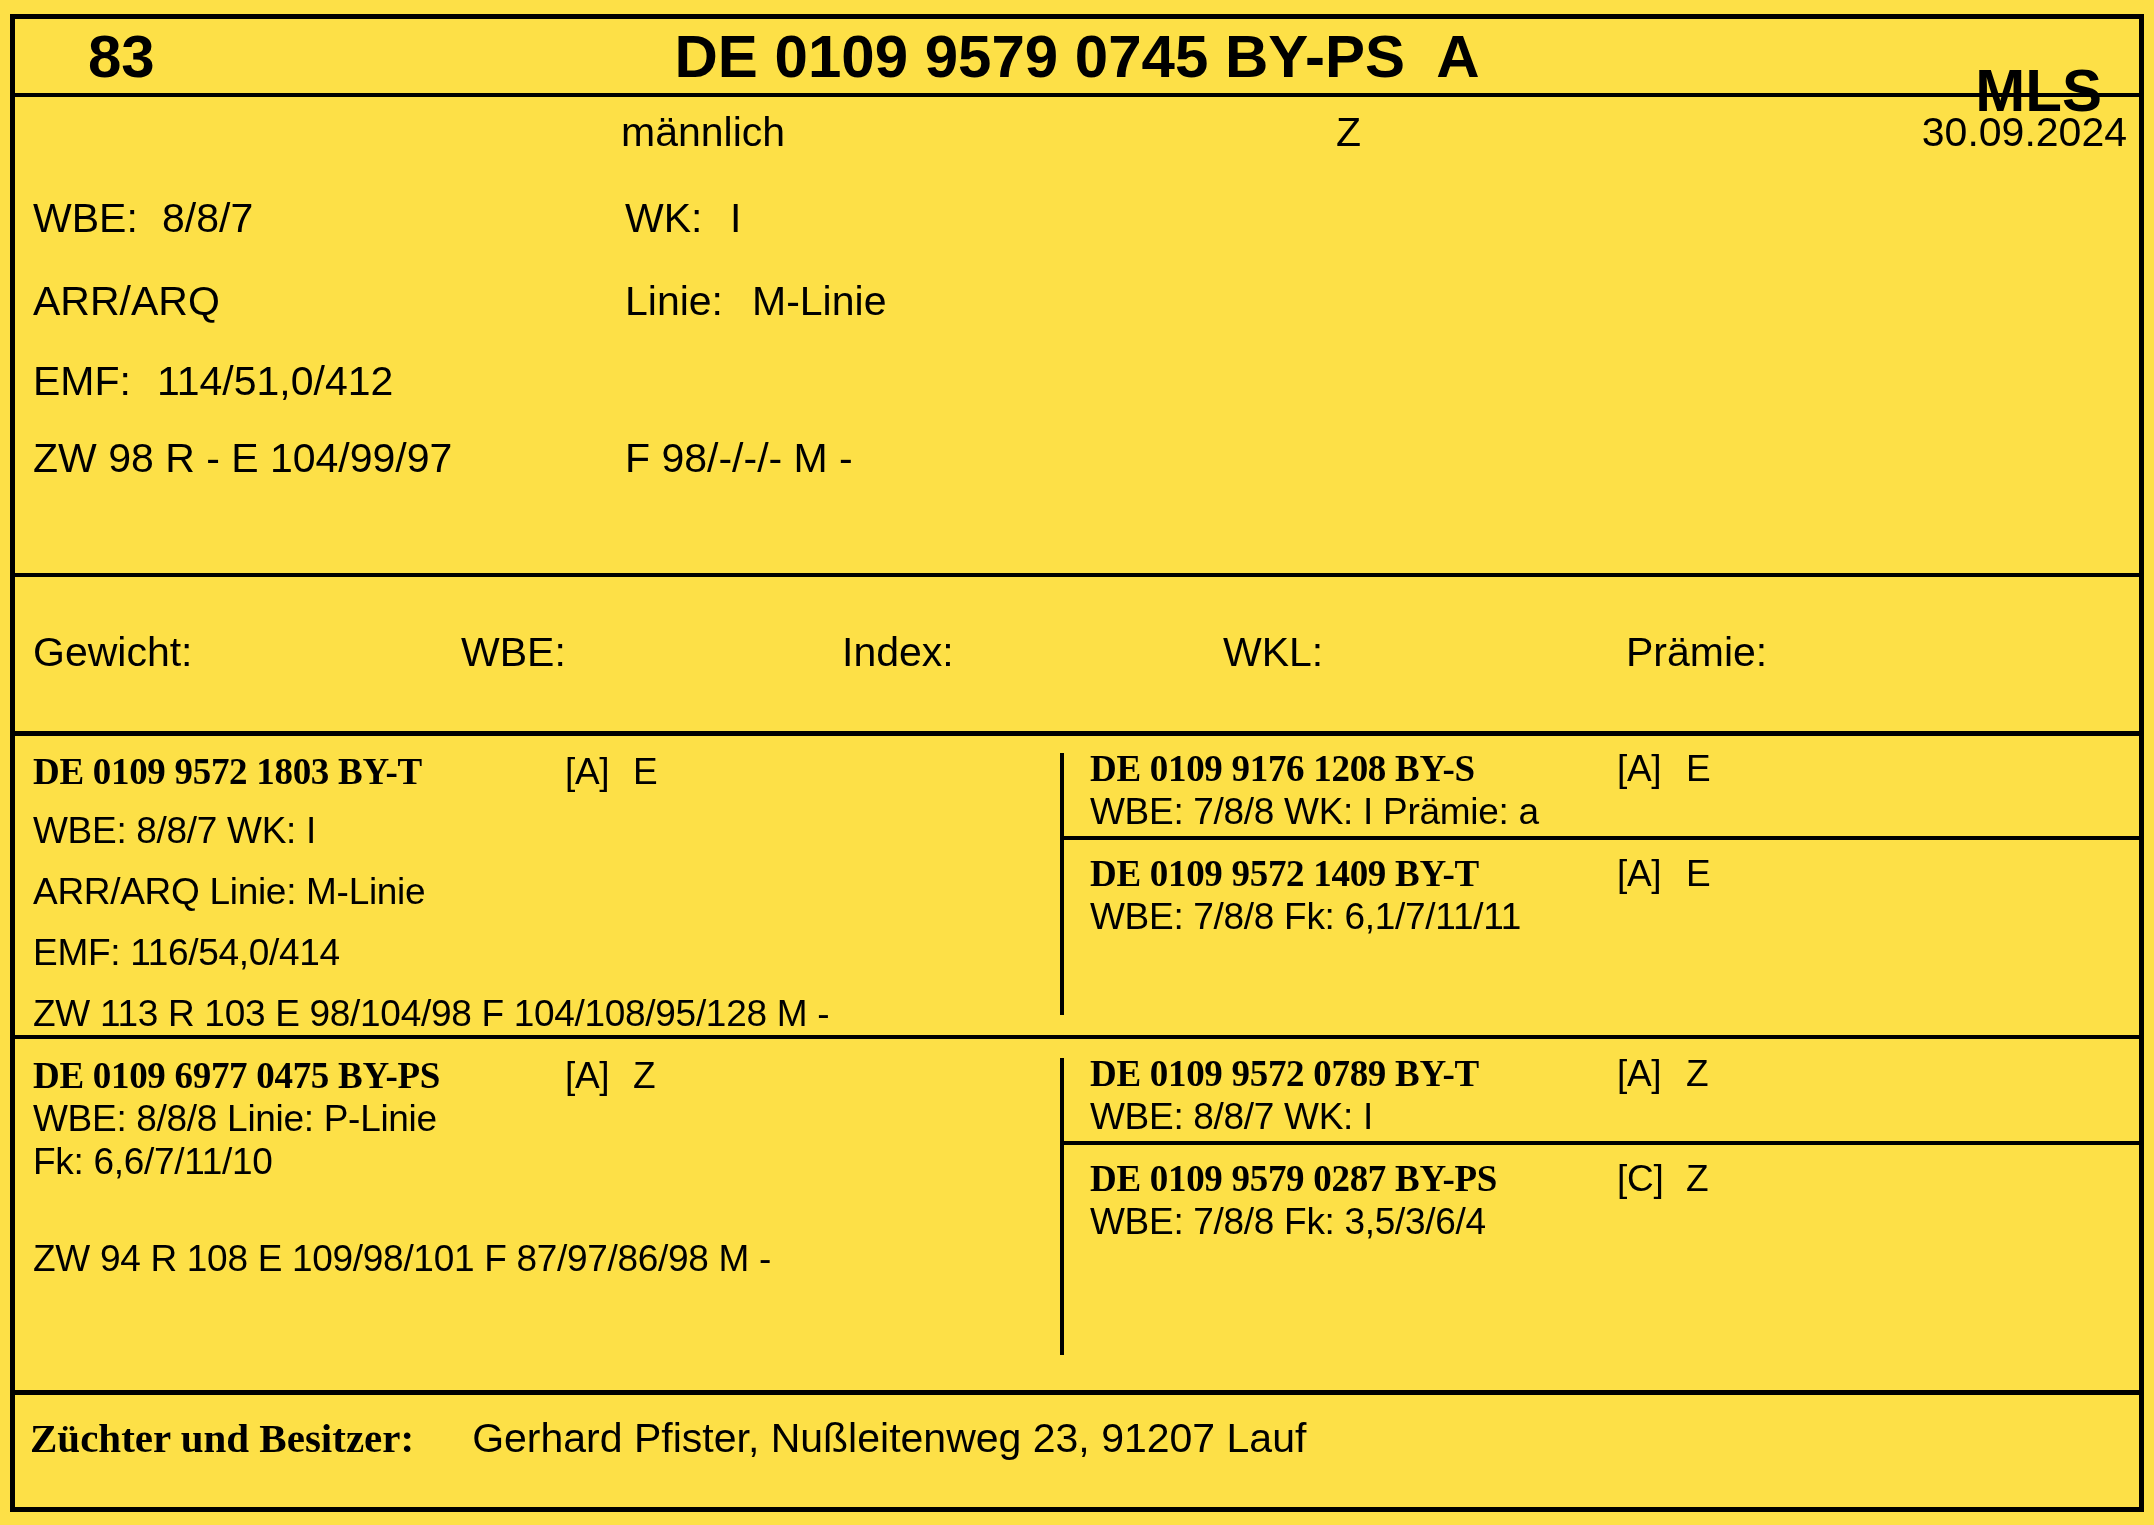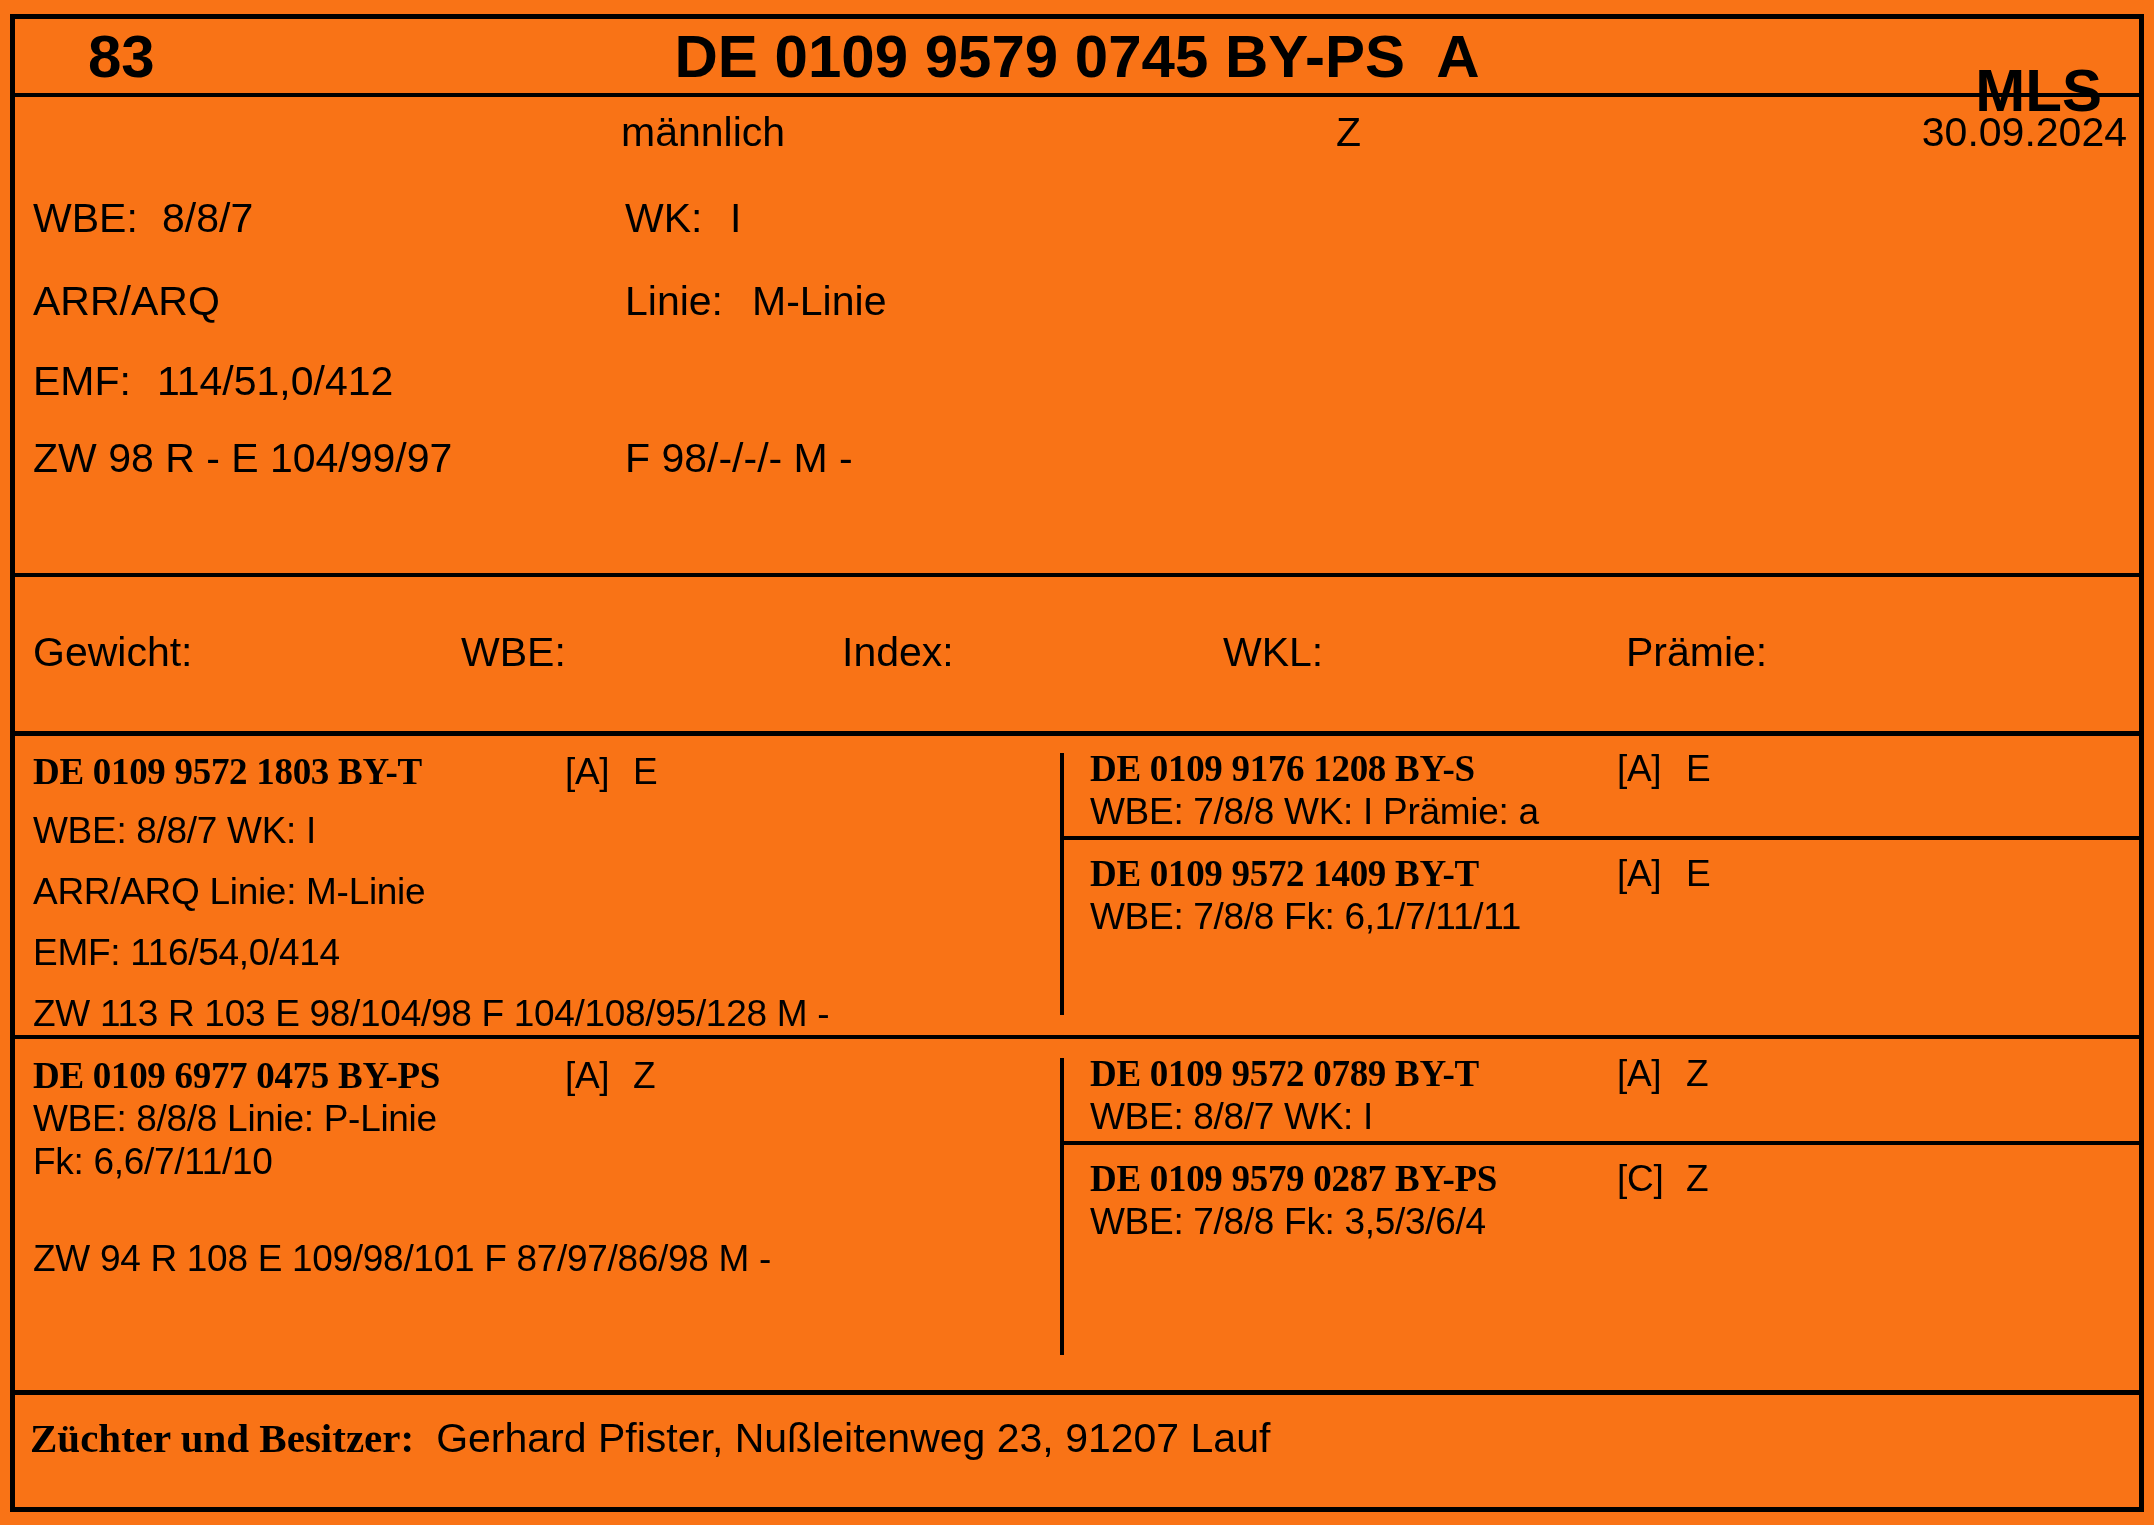--- a/index.html
+++ b/index.html
@@ -1,20 +1,20 @@
 <!DOCTYPE html>
 <html><head>
 <meta charset="utf-8">
 <style>
   html, body { margin: 0; padding: 0; background: #ffffff; }
   .page {
     position: relative;
     width: 2154px;
     height: 1525px;
-    background: #f97316;
+    background: #fde047;
     color: #000000;
     font-family: "Liberation Sans", sans-serif;
     overflow: hidden;
   }
   .frame {
     position: absolute;
     left: 10px; top: 14px;
     width: 2134px; height: 1498px;
     border: 5px solid #000000;
     box-sizing: border-box;
@@ -105,16 +105,16 @@
   <div class="abs p" style="left:1686px; top:1055px;">Z</div>
   <div class="abs p" style="left:1090px; top:1098px;">WBE: 8/8/7 WK: I</div>
 
   <div class="abs p b" style="left:1090px; top:1160px;">DE 0109 9579 0287 BY-PS</div>
   <div class="abs p" style="left:1617px; top:1160px;">[C]</div>
   <div class="abs p" style="left:1686px; top:1160px;">Z</div>
   <div class="abs p" style="left:1090px; top:1203px;">WBE: 7/8/8 Fk: 3,5/3/6/4</div>
 
   <div class="footer-row">
     <span class="t b" style="line-height:1;">Züchter und Besitzer:</span>
-    <span class="t" style="line-height:1;">Gerhard Pfister, Nußleitenweg 23, 91207 Lauf</span>
+    <span class="t" style="line-height:1;margin-left:36px;">Gerhard Pfister, Nußleitenweg 23, 91207 Lauf</span>
   </div>
 
 </div>
 
 </body></html>

